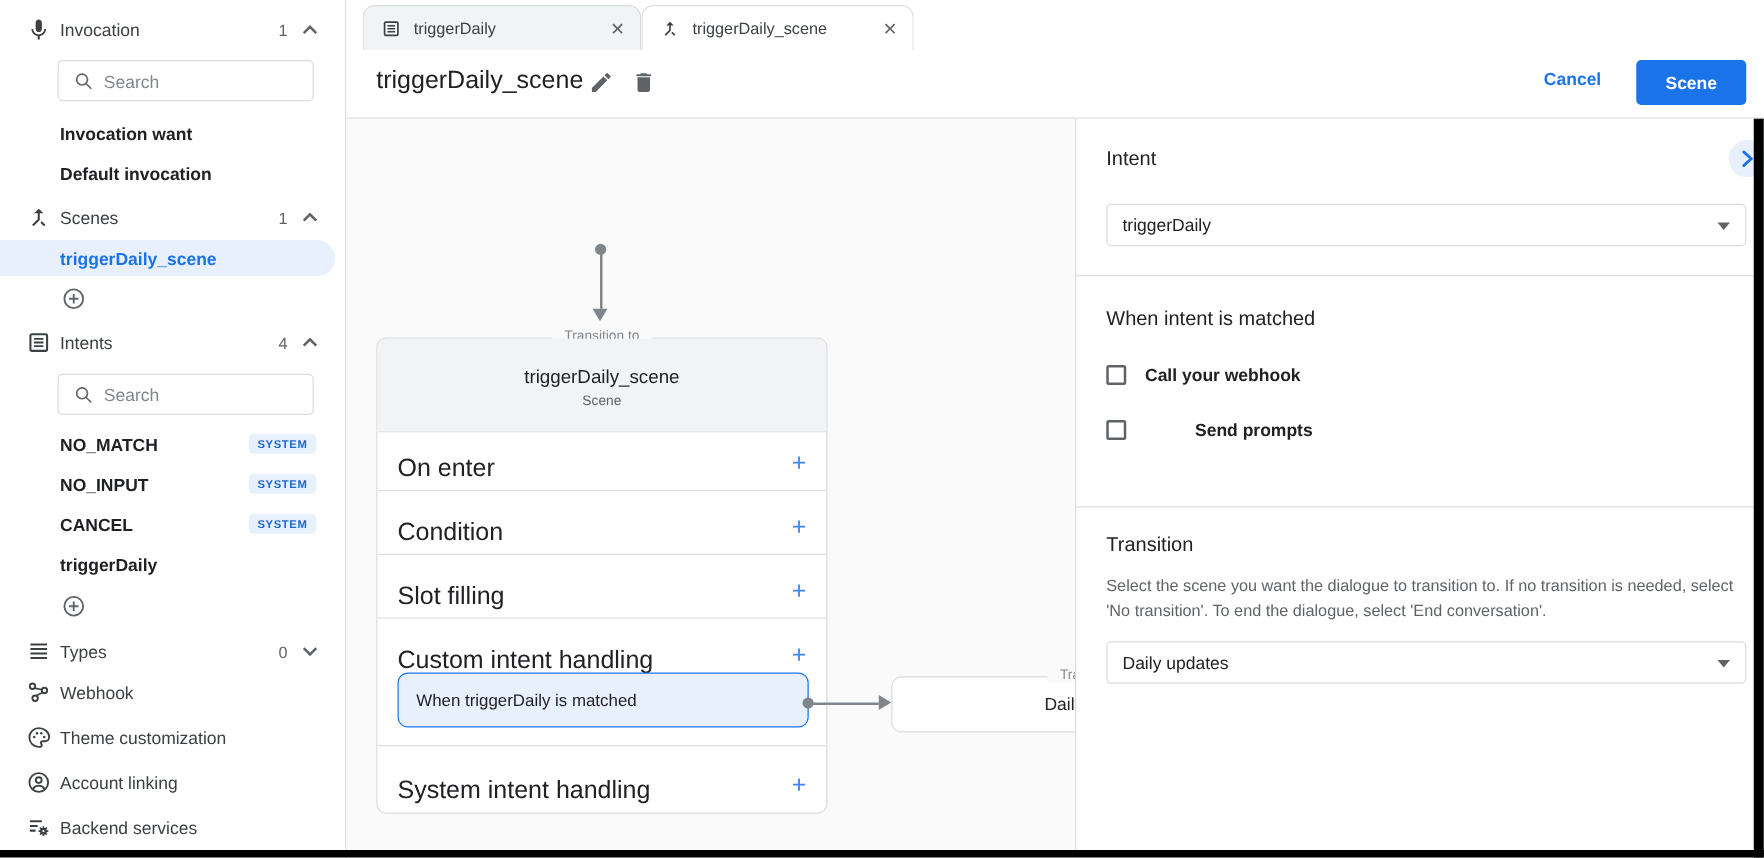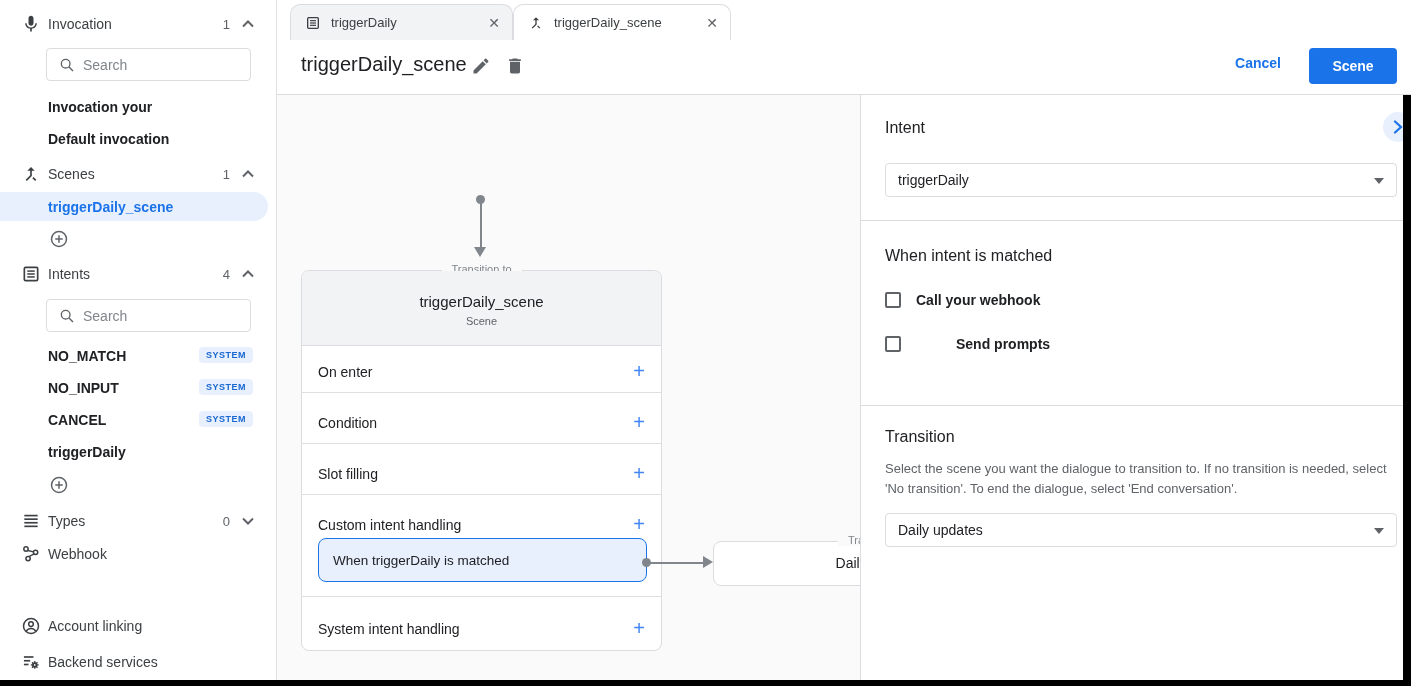--- a/index.html
+++ b/index.html
@@ -69,21 +69,21 @@
     border-right:6px solid transparent; border-top:10px solid #80868b; }
   .arrow-right { position:absolute; width:0; height:0; border-top:6px solid transparent;
     border-bottom:6px solid transparent; border-left:10px solid #80868b; }
 
   #to-card { left:24px; top:175px; width:361px; height:381px; }
   #to-card-header { position:absolute; left:0; top:0; width:100%; height:75px;
     background:#f1f3f4; border-radius:8px 8px 0 0; border-bottom:1px solid #dadce0; }
   #to-card-title { position:absolute; width:100%; top:22px; text-align:center; font-size:15px; color:#202124; }
   #to-card-sub { position:absolute; width:100%; top:44px; text-align:center; font-size:11px; color:#5f6368; }
   .scene-row { position:absolute; left:0; width:100%; }
-  .scene-row .row-label { position:absolute; left:16px; font-size:14px; color:#202124; }
+  .scene-row .row-label { position:absolute; left:16px; font-size:20px; color:#202124; }
   .scene-row .row-plus { position:absolute; right:16px; top:-4px; font-size:20px; color:#4285f4; cursor:pointer; }
   .row-sep { position:absolute; left:0; width:100%; border-top:1px solid #e0e0e0; }
   #intent-chip { position:absolute; left:16px; top:267px; width:329px; height:44px;
     background:#e8f0fe; border:1.5px solid #1a73e8; border-radius:8px; display:flex; align-items:center; cursor:pointer; }
   #intent-chip span { margin-left:14px; font-size:13.5px; color:#202124; }
 
   #next-card { left:436px; top:446px; width:330px; height:45px; }
   #next-card .nb-text { position:absolute; width:100%; top:13px; text-align:center; font-size:14px; color:#202124; }
 
   
@@ -128,21 +128,21 @@
   </div>
 
   <div class="sb-search" style="top:48px;">
     <svg width="16" height="16" viewBox="0 0 24 24">
         <circle cx="10" cy="10" r="6.5" fill="none" stroke="#5f6368" stroke-width="2"></circle>
         <line x1="15" y1="15" x2="21" y2="21" stroke="#5f6368" stroke-width="2"></line>
       </svg>
     <input type="text" placeholder="Search" style="">
   </div>
 
-  <div class="sb-item" style="top:99px;">Invocation your</div>
+  <div class="sb-item" style="top:99px;">Invocation want</div>
   <div class="sb-item" style="top:131px;">Default invocation</div>
 
   <div class="sb-header" style="top:162px;">
     <span class="sb-icon">
       <svg width="20" height="20" viewBox="0 0 24 24">
           <path d="M17 20.41 18.41 19 15 15.59 13.59 17 17 20.41zM7.5 8H11v5.59L5.59 19 7 20.41l6-6V8h3.5L12 3.5 7.5 8z" fill="#3c4043"></path>
         </svg>
     </span>
     <span class="sb-label">Scenes</span>
     <span class="sb-count">1</span>
@@ -231,20 +231,32 @@
           <circle cx="6" cy="6" r="2.6" fill="none" stroke="#3c4043" stroke-width="1.8"></circle>
           <circle cx="17.5" cy="10" r="2.6" fill="none" stroke="#3c4043" stroke-width="1.8"></circle>
           <circle cx="8.5" cy="17.5" r="2.6" fill="none" stroke="#3c4043" stroke-width="1.8"></circle>
           <line x1="8" y1="7.8" x2="15.3" y2="9.4" stroke="#3c4043" stroke-width="1.6"></line>
           <line x1="9.4" y1="15.2" x2="15.9" y2="11.9" stroke="#3c4043" stroke-width="1.6"></line>
         </svg>
     </span>
     <span class="sb-label">Webhook</span>
   </div>
 
+  <div class="sb-link" style="top:578px;">
+    <span class="sb-icon">
+      <svg width="20" height="20" viewBox="0 0 24 24">
+          <path d="M12 3a9 9 0 1 0 0 18h1.3a1.6 1.6 0 0 0 1.2-2.7c-.3-.3-.4-.7-.4-1.1a1.6 1.6 0 0 1 1.6-1.6H18a4 4 0 0 0 4-4c0-4.8-4.5-8.6-10-8.6z" fill="none" stroke="#3c4043" stroke-width="1.8"></path>
+          <circle cx="7.6" cy="11.5" r="1.2" fill="#3c4043"></circle>
+          <circle cx="10.3" cy="7.8" r="1.2" fill="#3c4043"></circle>
+          <circle cx="14.5" cy="7.8" r="1.2" fill="#3c4043"></circle>
+          <circle cx="17.2" cy="11.5" r="1.2" fill="#3c4043"></circle>
+        </svg>
+    </span>
+    <span class="sb-label">Theme customization</span>
+  </div>
 
   <div class="sb-link" style="top:614px;">
     <span class="sb-icon">
       <svg width="20" height="20" viewBox="0 0 24 24">
           <circle cx="12" cy="12" r="9" fill="none" stroke="#3c4043" stroke-width="1.8"></circle>
           <circle cx="12" cy="9.7" r="2.8" fill="none" stroke="#3c4043" stroke-width="1.8"></circle>
           <path d="M6.3 18.2c1.3-2 3.4-3.2 5.7-3.2s4.4 1.2 5.7 3.2" fill="none" stroke="#3c4043" stroke-width="1.8"></path>
         </svg>
     </span>
     <span class="sb-label">Account linking</span>

